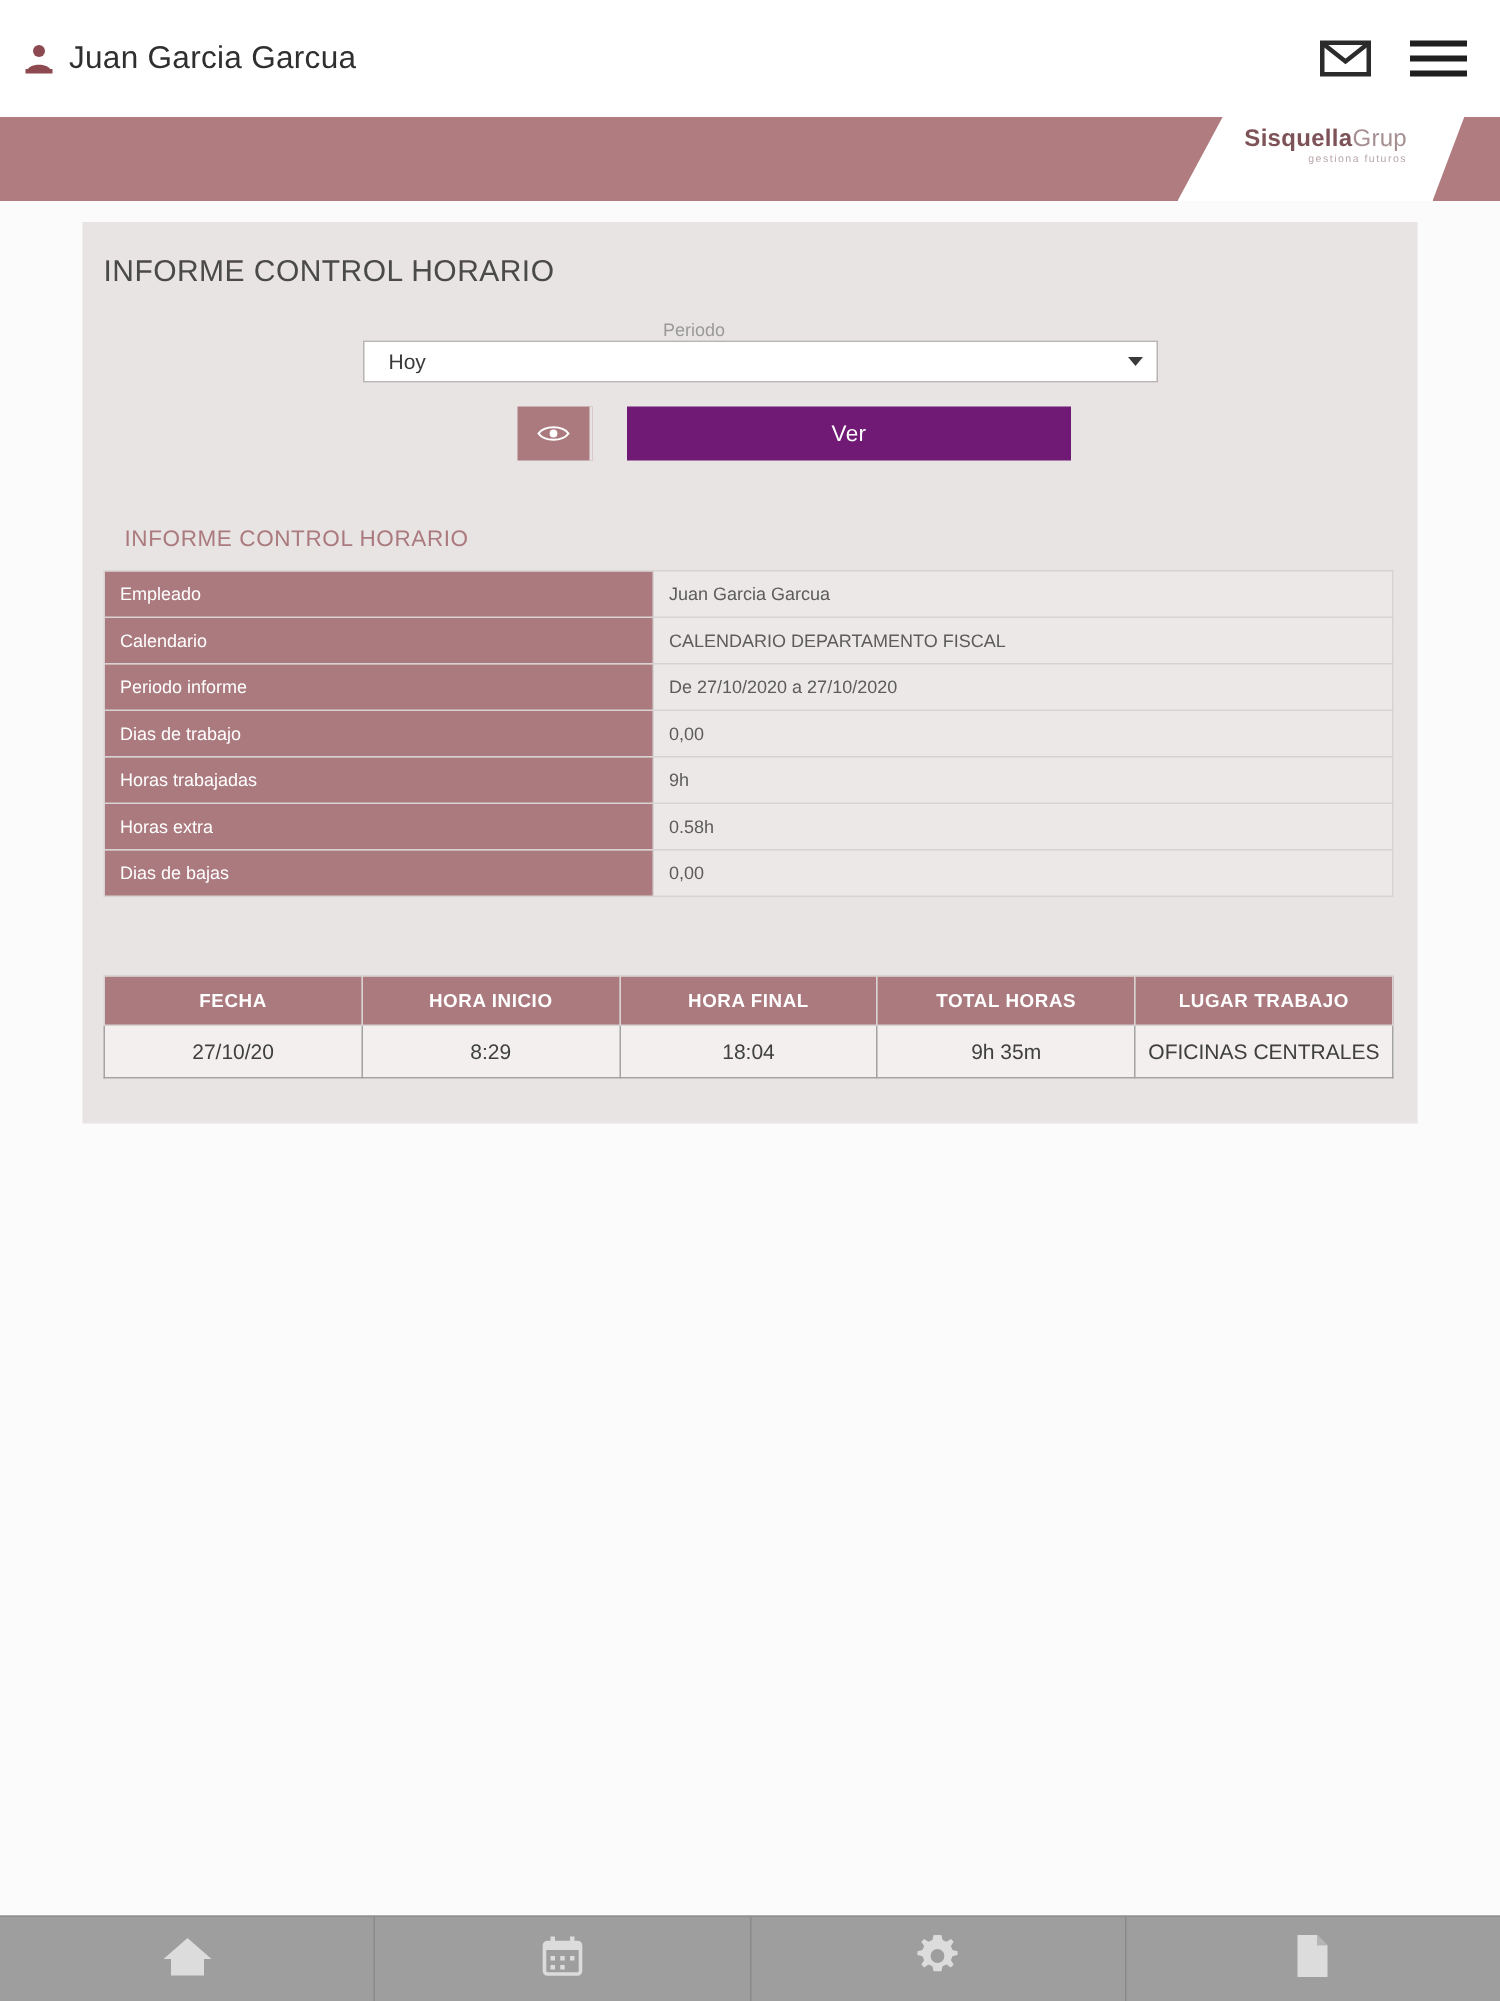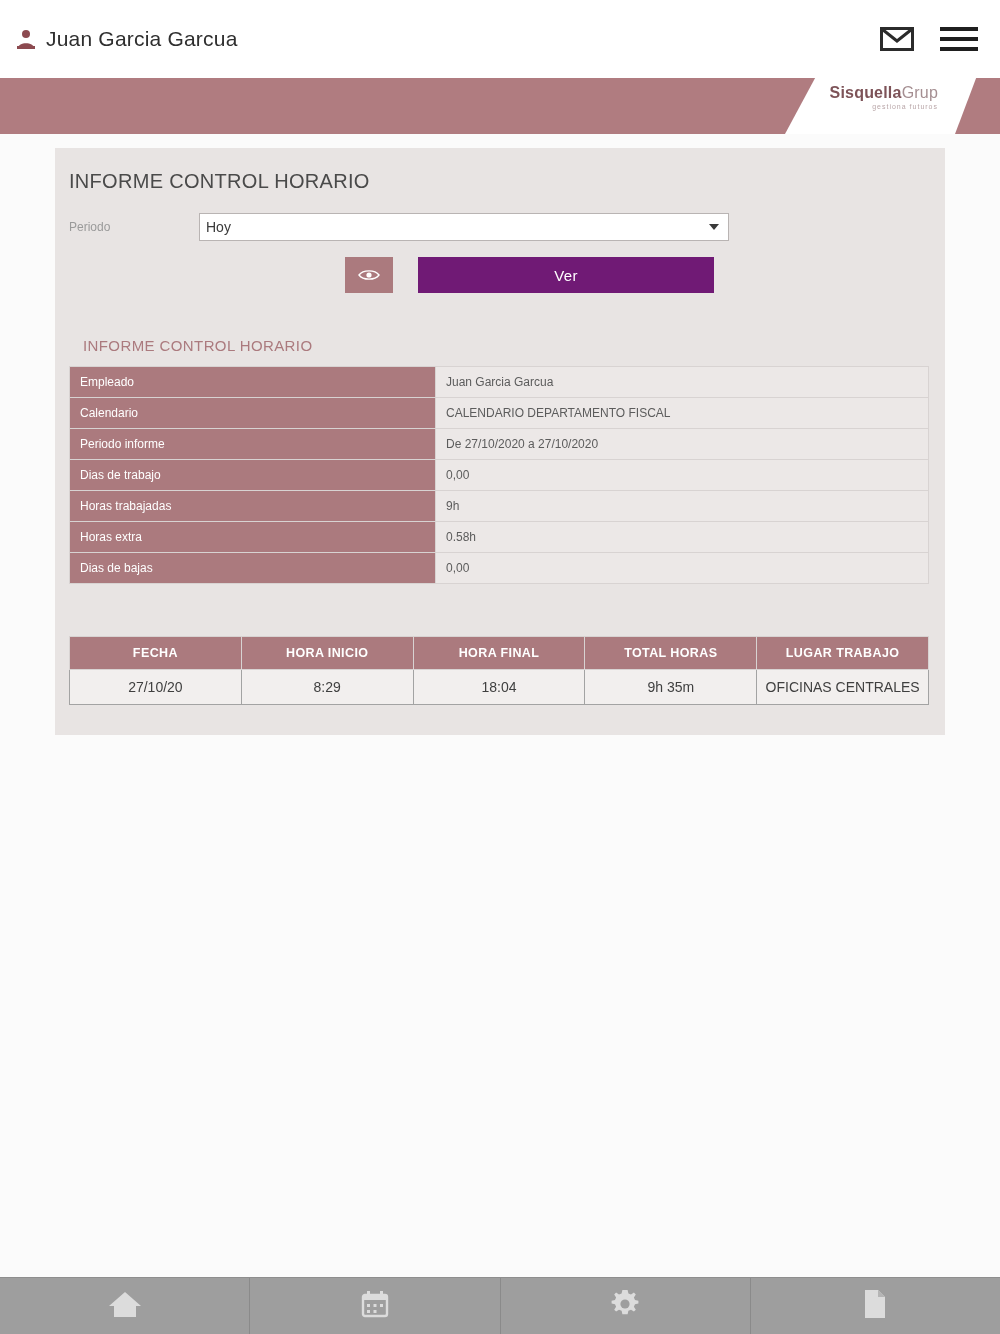--- a/index.html
+++ b/index.html
@@ -111,39 +111,40 @@
     color: #4a4a4a;
     padding: 22px 0 10px 14px;
     letter-spacing: 0.3px;
   }
 
   
   .form-row {
     display: flex;
     align-items: center;
     padding: 10px 0 0 14px;
+    flex-direction: column;
   }
   .form-label {
     width: 130px;
     font-size: 12px;
     color: #9a9a9a;
   }
   .select-wrap {
     position: relative;
     width: 530px;
   }
   select.period-select {
     width: 100%;
     height: 28px;
     font-size: 14px;
     font-family: "Liberation Sans", sans-serif;
     color: #3a3a3a;
     border: 1px solid #b9b4b3;
     background: #ffffff;
-    padding: 2px 6px;
+    padding: 2px 16px;
     box-sizing: border-box;
     -webkit-appearance: none;
     appearance: none;
   }
   .select-chevron {
     position: absolute;
     right: 10px;
     top: 11px;
     width: 0; height: 0;
     border-left: 5px solid transparent;

